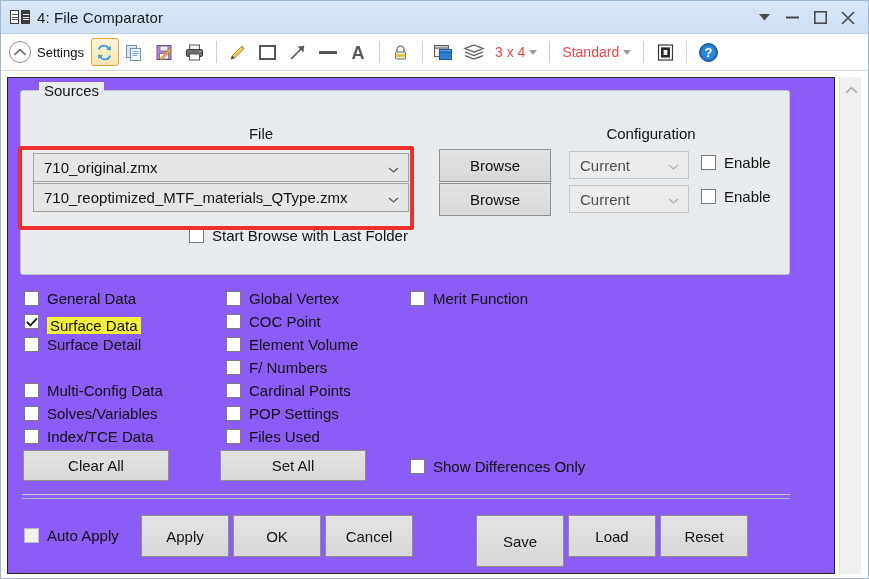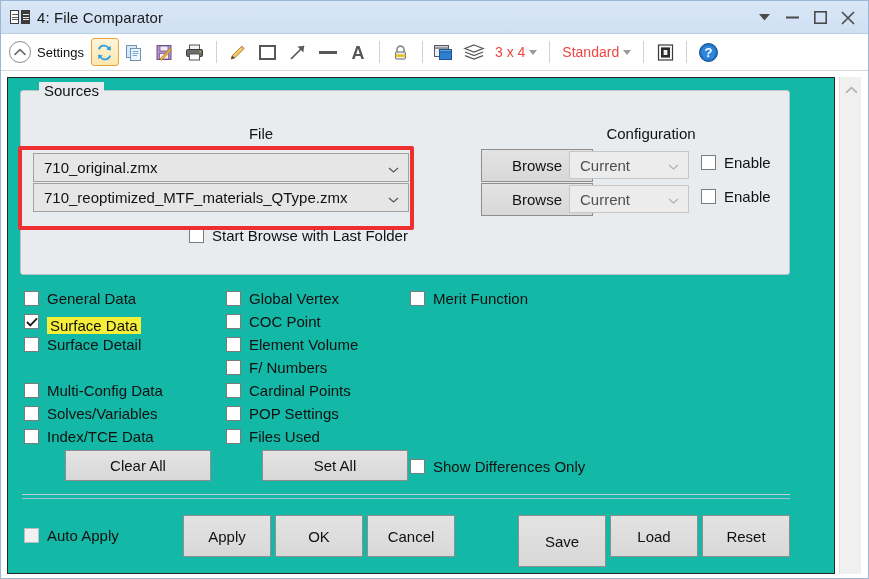--- a/index.html
+++ b/index.html
@@ -100,21 +100,21 @@
   }
 
   
   .content-wrap {
     position: absolute; left: 6px; top: 76px;
     width: 855px; height: 497px;
     display: flex;
   }
   .panel {
     width: 828px; height: 497px;
-    background: #14b8a6;
+    background: #8b5cf6;
     border: 1px solid #262626;
     position: relative;
   }
   .vscroll {
     width: 22px; height: 497px;
     background: #f0f0f0;
     border-left: 1px solid #e0e0e0;
     margin-left: 4px;
     position: relative;
   }
@@ -153,21 +153,21 @@
   .combo .chev {
     position: absolute; right: 9px; top: 50%;
     transform: translateY(-50%);
   }
   .combo.disabled { color: #4f4f4f; background: #ececec; border-color: #c6c6c6; }
   .btn {
     position: absolute;
     background: linear-gradient(to bottom,#e3e3e3,#d8d8d8);
     border: 1px solid #8e8e8e;
     display: flex; align-items: center; justify-content: center;
-    font-size: 15px; color: #111; margin-left: 42px;
+    font-size: 15px; color: #111;
   }
   .redbox {
     position: absolute;
     border: 4px solid #ee2f2f;
     border-radius: 2px;
     pointer-events: none;
   }
 
   
   .cb-row {

